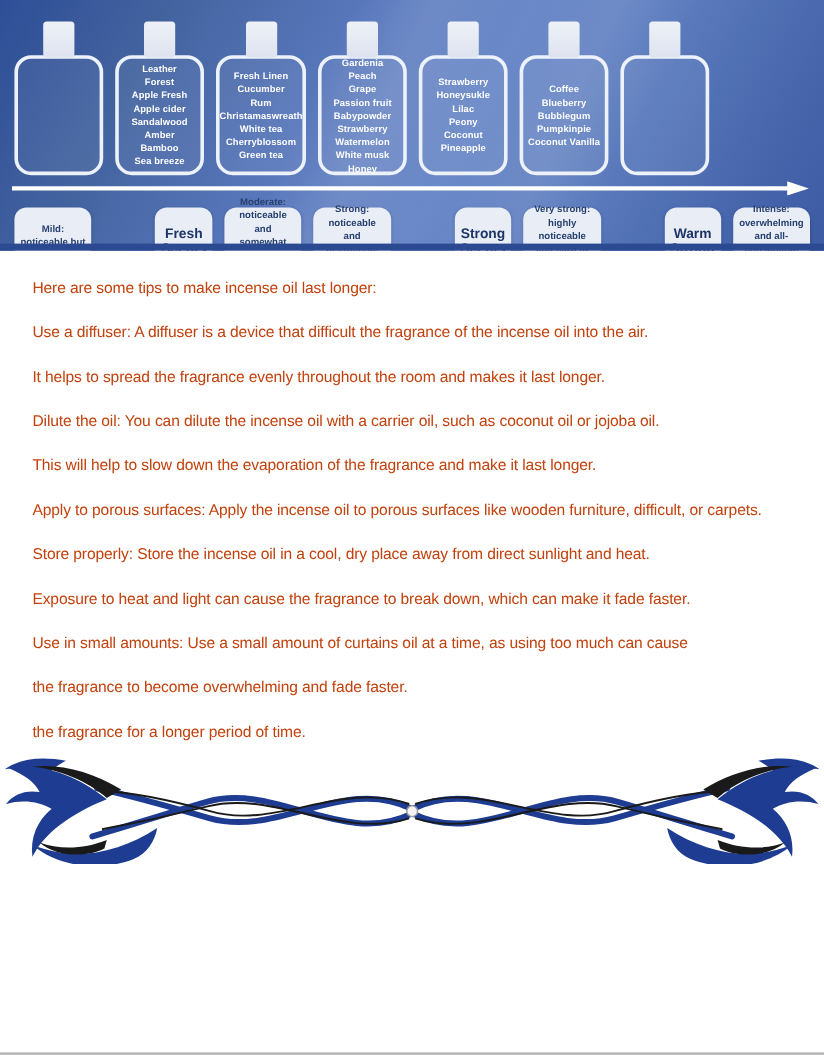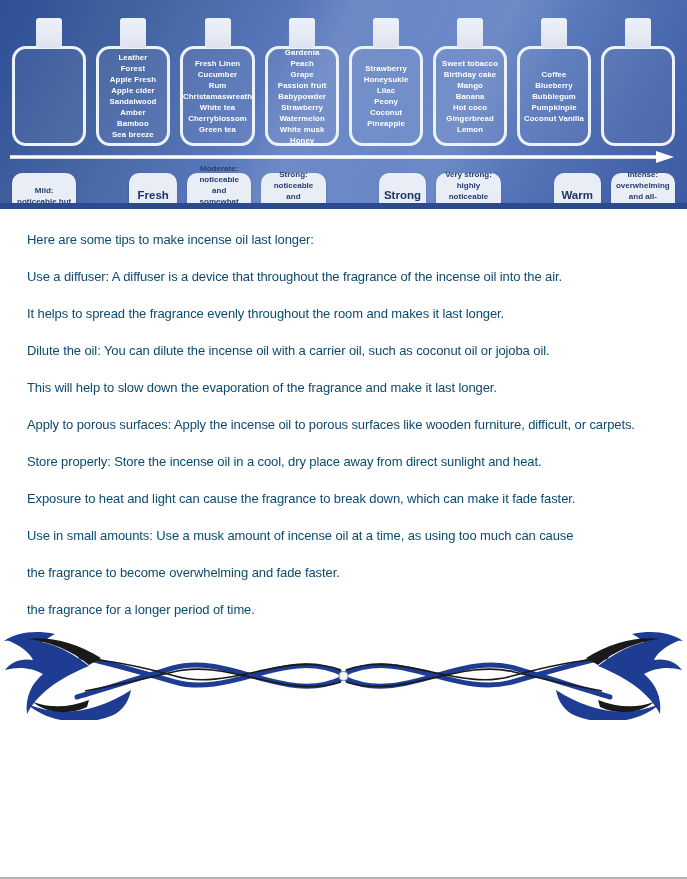--- a/index.html
+++ b/index.html
@@ -81,21 +81,21 @@
     background:linear-gradient(180deg, rgba(255,255,255,.14), rgba(255,255,255,0)); }
   .axis-label {
     color:#ffffff; font-size:12px; font-weight:bold; line-height:16px;
     text-shadow:0 1px 1px rgba(20,40,90,.4);
   }
 
   
   .tips { padding:12px 10px 0 27px; }
   .tips p {
     height:37px; display:flex; align-items:center;
-    color:#0c4a6e; font-size:13px; letter-spacing:-.1px;
+    color:#c2410c; font-size:13px; letter-spacing:-.1px;
   }
 
   
   .flourish { width:687px; height:92px; display:block; }
 </style>
 </head>
 <body>
 
 <div class="infographic">
 
@@ -152,31 +152,20 @@
 Honeysukle
 Lilac
 Peony
 Coconut
 Pineapple</div>
       </div>
     </div>
     <div class="bottle">
       <div class="cap"></div>
       <div class="bottle-body">
-        <div class="scent-list">Sweet tobacco
-Birthday cake
-Mango
-Banana
-Hot coco
-Gingerbread Lemon</div>
-      </div>
-    </div>
-    <div class="bottle">
-      <div class="cap"></div>
-      <div class="bottle-body">
         <div class="scent-list">Coffee
 Blueberry
 Bubblegum
 Pumpkinpie
 Coconut Vanilla</div>
       </div>
     </div>
     <div class="bottle">
       <div class="cap"></div>
       <div class="bottle-body">
@@ -246,28 +235,28 @@
       </div>
   </div>
 
   <div class="axis-row">
     <span class="axis-label">Concentration level</span>
   </div>
 </div>
 
 <div class="tips">
   <p>Here are some tips to make incense oil last longer:</p>
-  <p>Use a diffuser: A diffuser is a device that throughout the fragrance of the incense oil into the air.</p>
+  <p>Use a diffuser: A diffuser is a device that difficult the fragrance of the incense oil into the air.</p>
   <p>It helps to spread the fragrance evenly throughout the room and makes it last longer.</p>
   <p>Dilute the oil: You can dilute the incense oil with a carrier oil, such as coconut oil or jojoba oil.</p>
   <p>This will help to slow down the evaporation of the fragrance and make it last longer.</p>
   <p>Apply to porous surfaces: Apply the incense oil to porous surfaces like wooden furniture, difficult, or carpets.</p>
   <p>Store properly: Store the incense oil in a cool, dry place away from direct sunlight and heat.</p>
   <p>Exposure to heat and light can cause the fragrance to break down, which can make it fade faster.</p>
-  <p>Use in small amounts: Use a musk amount of incense oil at a time, as using too much can cause</p>
+  <p>Use in small amounts: Use a small amount of curtains oil at a time, as using too much can cause</p>
   <p>the fragrance to become overwhelming and fade faster.</p>
   <p>the fragrance for a longer period of time.</p>
 </div>
 
 <svg class="flourish" viewBox="0 0 687 92">
   <defs>
     <g id="fhalf">
 
       <path d="M344,46 C400,18 455,70 512,54 C550,43 578,35 606,29" stroke="#1e3d92" stroke-width="5" fill="none" stroke-linecap="round"></path>
       <path d="M344,50 C400,78 458,24 514,40 C552,51 582,61 610,69" stroke="#1e3d92" stroke-width="5" fill="none" stroke-linecap="round"></path>

